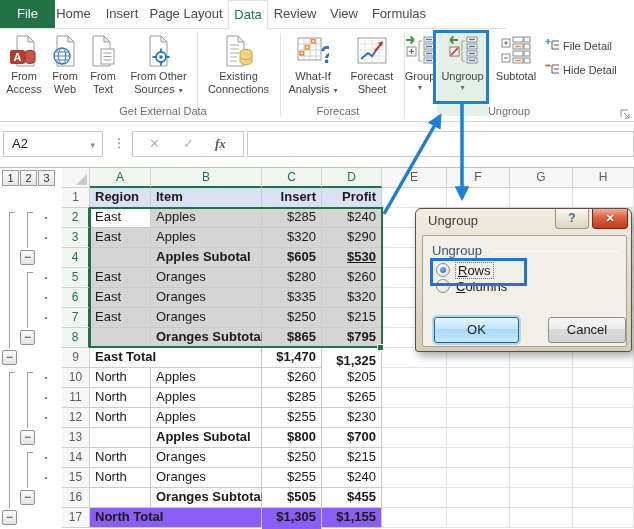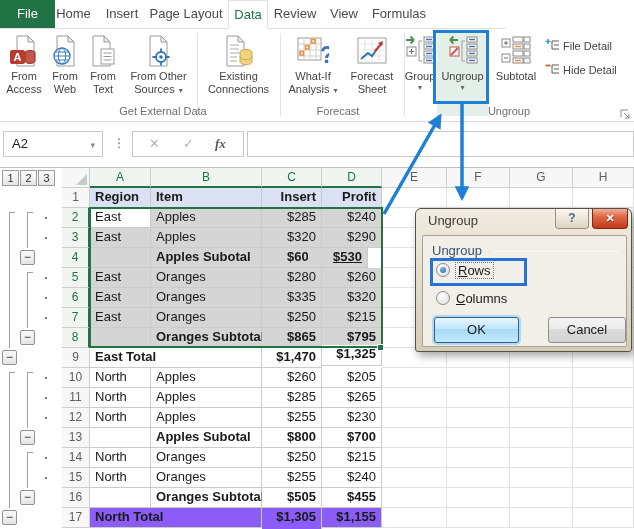--- a/index.html
+++ b/index.html
@@ -343,21 +343,21 @@
         <div class="cell num selcell" style="left: 262px; top: 60px; width: 60px; height: 20px;">$320</div>
         <div class="cell num selcell" style="left: 322px; top: 60px; width: 60px; height: 20px;">$290</div>
         <div class="cell empty" style="left: 382px; top: 60px; width: 65px; height: 20px;"></div>
         <div class="cell empty" style="left: 447px; top: 60px; width: 63px; height: 20px;"></div>
         <div class="cell empty" style="left: 510px; top: 60px; width: 63px; height: 20px;"></div>
         <div class="cell empty" style="left: 573px; top: 60px; width: 61px; height: 20px;"></div>
         <div class="rowh selr" style="left: 62px; top: 80px; width: 28px; height: 20px;">4</div>
         <div class="cell selcell b" style="left: 90px; top: 80px; width: 61px; height: 20px;"></div>
         <div class="cell selcell b" style="left: 151px; top: 80px; width: 111px; height: 20px;">Apples Subotal</div>
         <div class="cell num selcell b" style="left: 262px; top: 80px; width: 60px; height: 20px;">$605</div>
-        <div class="cell num selcell b" style="left: 308px; top: 80px; width: 60px; height: 20px; text-decoration: underline;">$530</div>
+        <div class="cell num selcell b" style="left: 322px; top: 80px; width: 60px; height: 20px; text-decoration: underline;">$530</div>
         <div class="cell empty" style="left: 382px; top: 80px; width: 65px; height: 20px;"></div>
         <div class="cell empty" style="left: 447px; top: 80px; width: 63px; height: 20px;"></div>
         <div class="cell empty" style="left: 510px; top: 80px; width: 63px; height: 20px;"></div>
         <div class="cell empty" style="left: 573px; top: 80px; width: 61px; height: 20px;"></div>
         <div class="rowh selr" style="left: 62px; top: 100px; width: 28px; height: 20px;">5</div>
         <div class="cell selcell" style="left: 90px; top: 100px; width: 61px; height: 20px;">East</div>
         <div class="cell selcell" style="left: 151px; top: 100px; width: 111px; height: 20px;">Oranges</div>
         <div class="cell num selcell" style="left: 262px; top: 100px; width: 60px; height: 20px;">$280</div>
         <div class="cell num selcell" style="left: 322px; top: 100px; width: 60px; height: 20px;">$260</div>
         <div class="cell empty" style="left: 382px; top: 100px; width: 65px; height: 20px;"></div>
@@ -387,21 +387,21 @@
         <div class="cell selcell b" style="left: 151px; top: 160px; width: 111px; height: 20px;">Oranges Subtotal</div>
         <div class="cell num selcell b" style="left: 262px; top: 160px; width: 60px; height: 20px;">$865</div>
         <div class="cell num selcell b" style="left: 322px; top: 160px; width: 60px; height: 20px;">$795</div>
         <div class="cell empty" style="left: 382px; top: 160px; width: 65px; height: 20px;"></div>
         <div class="cell empty" style="left: 447px; top: 160px; width: 63px; height: 20px;"></div>
         <div class="cell empty" style="left: 510px; top: 160px; width: 63px; height: 20px;"></div>
         <div class="cell empty" style="left: 573px; top: 160px; width: 61px; height: 20px;"></div>
         <div class="rowh" style="left: 62px; top: 180px; width: 28px; height: 20px;">9</div>
         <div class="cell b" style="left: 90px; top: 180px; width: 172px; height: 20px;">East Total</div>
         <div class="cell num b" style="left: 262px; top: 180px; width: 60px; height: 20px;">$1,470</div>
-        <div class="cell num b" style="left: 322px; top: 177px; width: 60px; height: 21px;">$1,325</div>
+        <div class="cell num b" style="left: 322px; top: 184px; width: 60px; height: 21px;">$1,325</div>
         <div class="cell empty" style="left: 382px; top: 180px; width: 65px; height: 20px;"></div>
         <div class="cell empty" style="left: 447px; top: 180px; width: 63px; height: 20px;"></div>
         <div class="cell empty" style="left: 510px; top: 180px; width: 63px; height: 20px;"></div>
         <div class="cell empty" style="left: 573px; top: 180px; width: 61px; height: 20px;"></div>
         <div class="rowh" style="left: 62px; top: 200px; width: 28px; height: 20px;">10</div>
         <div class="cell" style="left: 90px; top: 200px; width: 61px; height: 20px;">North</div>
         <div class="cell" style="left: 151px; top: 200px; width: 111px; height: 20px;">Apples</div>
         <div class="cell num" style="left: 262px; top: 200px; width: 60px; height: 20px;">$260</div>
         <div class="cell num" style="left: 322px; top: 200px; width: 60px; height: 20px;">$205</div>
         <div class="cell empty" style="left: 382px; top: 200px; width: 65px; height: 20px;"></div>
@@ -529,21 +529,21 @@
     <div id="dlg-close">✕</div>
     <div id="dlg-body">
       <div id="gb-label">Ungroup</div>
       <div id="gb-line"></div>
       <div class="radio-row" style="top:24px">
         <span class="radio checked">
             <span class="rdot"></span>
           </span>
         <span class="rlabel focus"><u>R</u><span>ows</span></span>
       </div>
-      <div class="radio-row" style="top:52px">
+      <div class="radio-row" style="top:40px">
         <span class="radio"></span>
         <span class="rlabel"><u>C</u><span>olumns</span></span>
       </div>
       <div class="dbtn" id="btn-ok">OK</div>
       <div class="dbtn" id="btn-cancel">Cancel</div>
     </div>
     <div id="dlg-annot"></div>
   </div>
 
   <svg id="arrows">

